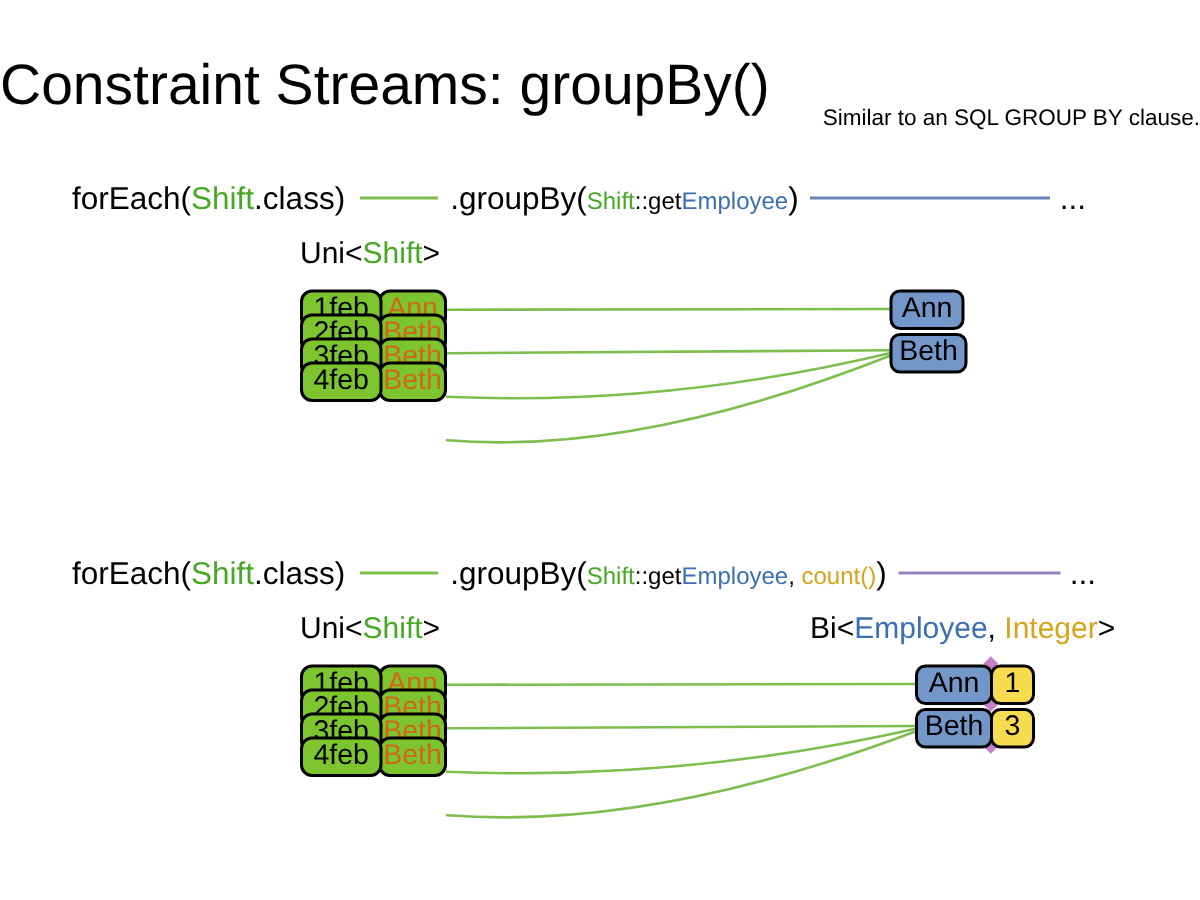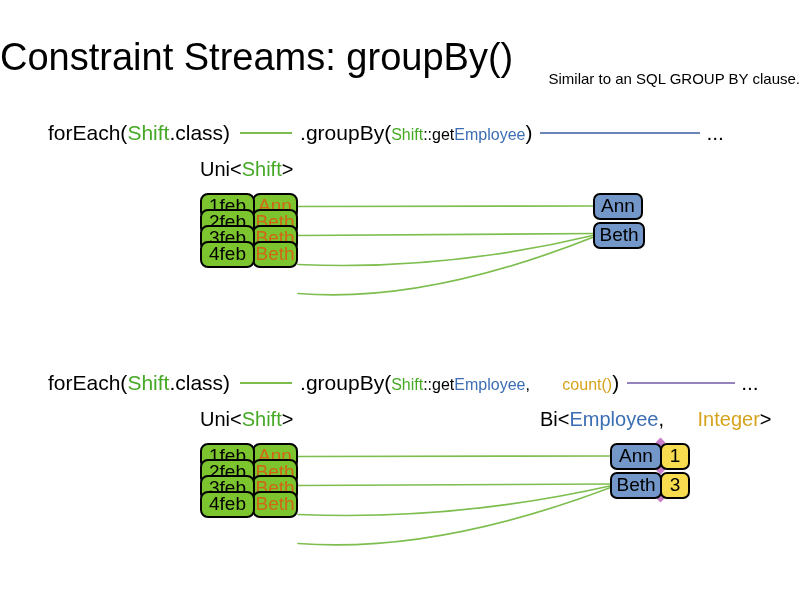--- a/index.html
+++ b/index.html
@@ -11,21 +11,21 @@
 
   .codeline{position:absolute;left:48px;white-space:nowrap;font-size:21px;line-height:24px;}
   .codeline .arg{font-size:16px;}
   .dash{display:inline-block;height:2px;vertical-align:6px;}
   .dash.green{width:52px;background:#7dbe4f;margin:0 8px 0 10px;}
   .dash.blue{width:160px;background:#6b84b8;margin:0 6px 0 8px;}
   .dash.purple{width:108px;background:#9583bd;margin:0 6px 0 8px;}
 
   .c-green{color:#46a926;}
   .c-blue{color:#3c6eb4;}
-  .c-gold{color:#d6a31c;margin-left:28px;}
+  .c-gold{color:#d6a31c;}
   .c-orange{color:#d06616;}
 
   .typelabel{position:absolute;font-size:20px;text-align:left;white-space:nowrap;}
 
   .shift-table{position:absolute;left:200px;}
   .shift-row{height:16px;}
   .cell{display:inline-block;box-sizing:border-box;height:27px;border:2px solid #000;
         border-radius:8px;background:#7cc52f;font-size:19px;line-height:22px;
         text-align:center;vertical-align:top;position:relative;}
   .cell.date{width:55px;z-index:2;}

